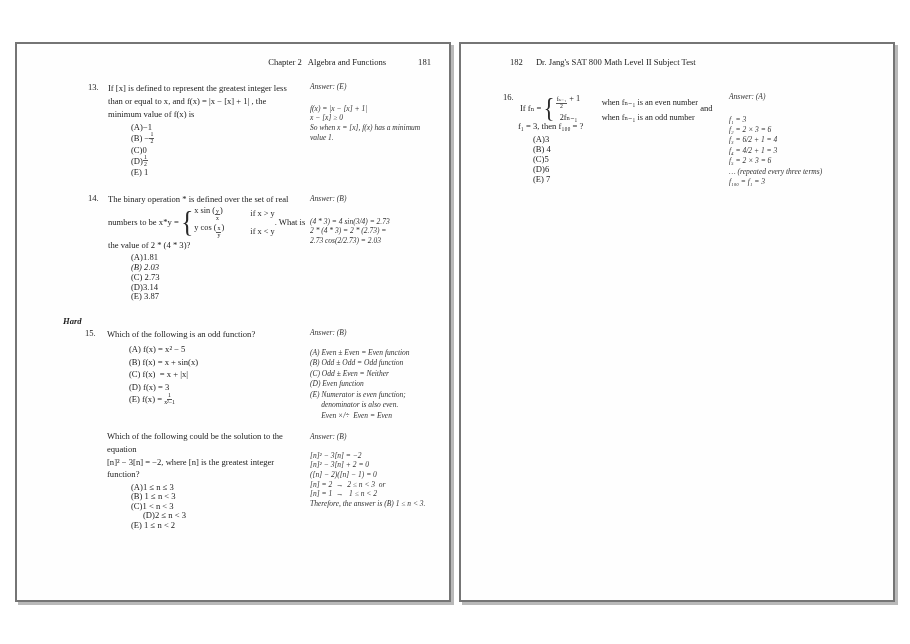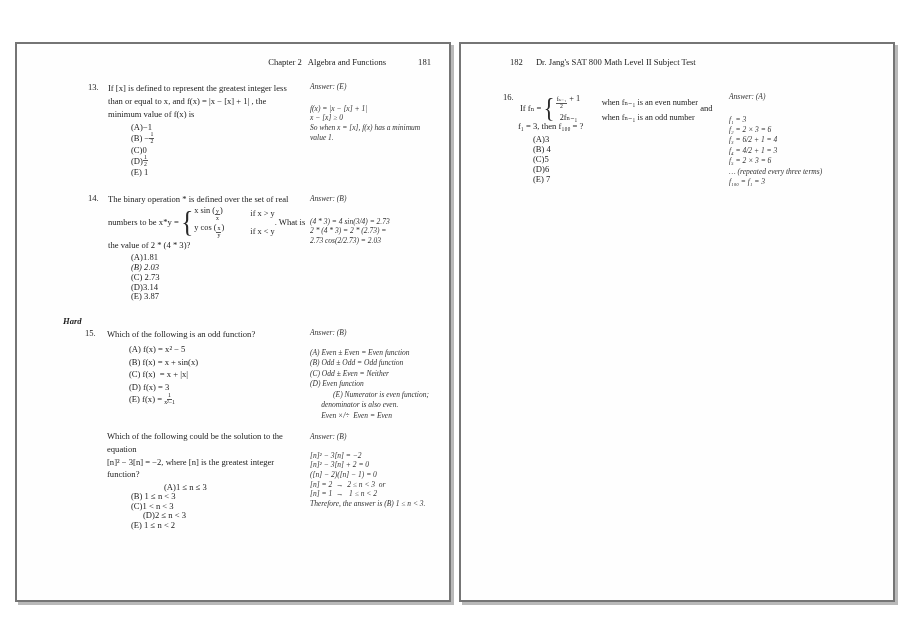--- a/index.html
+++ b/index.html
@@ -136,34 +136,34 @@
     </div>
   </div>
 
   <div class="ans" style="top:284px;">
     <div class="ans-label">Answer: (B)</div>
     <div style="margin-top:10px;">
       <div class="wln" style="line-height:10.5px;">(A) Even ± Even = Even function</div>
       <div class="wln" style="line-height:10.5px;">(B) Odd ± Odd = Odd function</div>
       <div class="wln" style="line-height:10.5px;">(C) Odd ± Even = Neither</div>
       <div class="wln" style="line-height:10.5px;">(D) Even function</div>
-      <div class="wln" style="line-height:10.5px;text-align:center;">(E) Numerator is even function;</div>
+      <div class="wln" style="line-height:10.5px;">(E) Numerator is even function;</div>
       <div class="wln" style="line-height:10.5px;">      denominator is also even.</div>
       <div class="wln" style="line-height:10.5px;">      Even ×/÷  Even = Even</div>
     </div>
   </div>
 
   <div class="q" style="left:90px;top:386px;">
     <div class="qbody">
       <div class="ln">Which of the following could be the solution to the</div>
       <div class="ln">equation</div>
       <div class="ln">[n]² − 3[n] = −2, where [n] is the greatest integer</div>
       <div class="ln">function?</div>
       <div class="opts" style="margin-left:24px;">
-        <div class="opt" style="height:9.5px;margin-left:33px;">(A)1 ≤ n ≤ 3</div>
+        <div class="opt" style="height:9.5px;">(A)1 ≤ n ≤ 3</div>
         <div class="opt" style="height:9.5px;">(B) 1 ≤ n &lt; 3</div>
         <div class="opt" style="height:9.5px;">(C)1 &lt; n &lt; 3</div>
         <div class="opt" style="height:9.5px;padding-left:12px;">(D)2 ≤ n &lt; 3</div>
         <div class="opt" style="height:9.5px;">(E) 1 ≤ n &lt; 2</div>
       </div>
     </div>
   </div>
 
   <div class="ans" style="top:388px;">
     <div class="ans-label">Answer: (B)</div>

